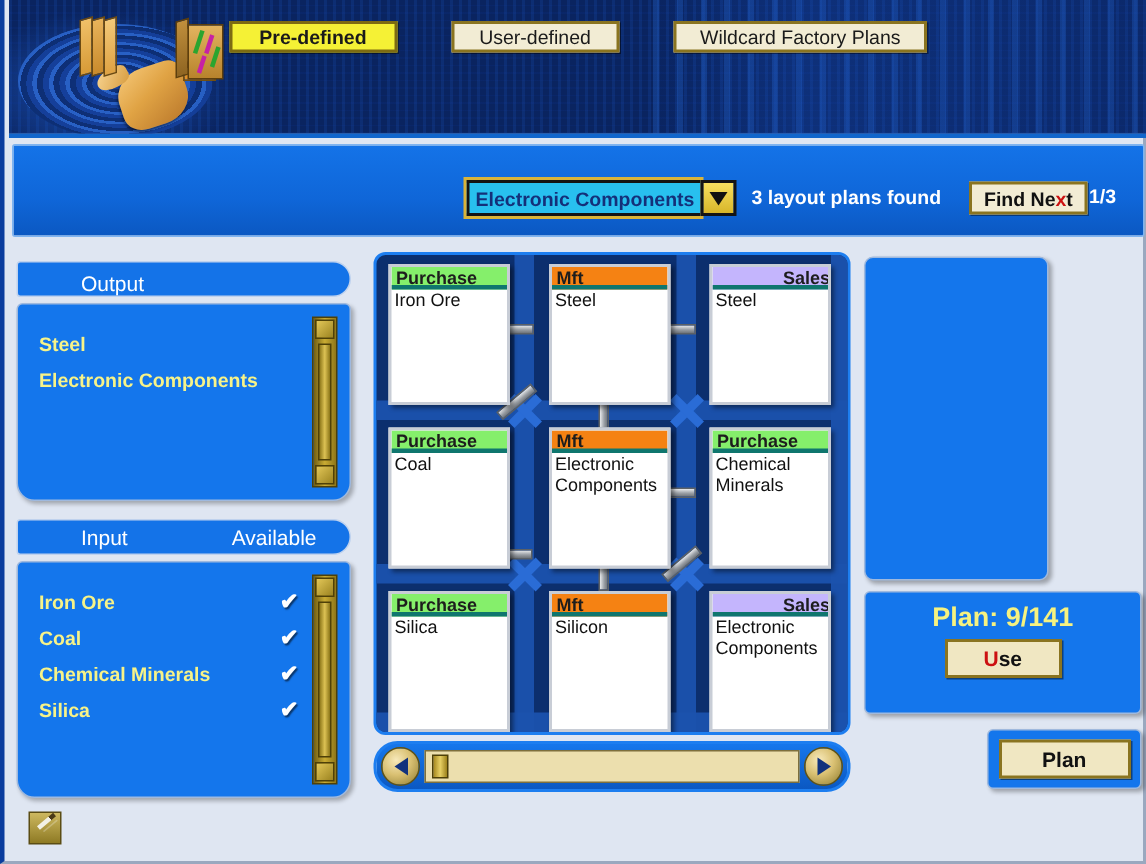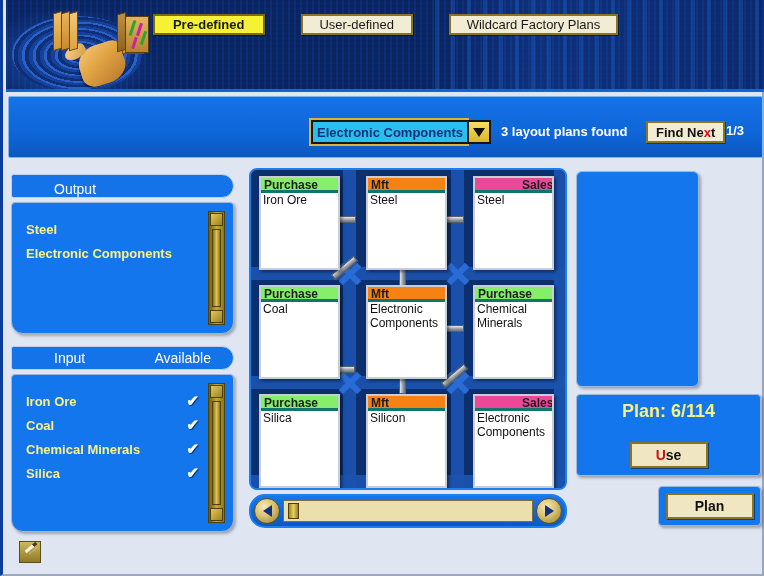--- a/index.html
+++ b/index.html
@@ -255,21 +255,21 @@
   .card .chead {
     height: 15px; line-height: 14px; padding-left: 3px;
     font-size: 12px; font-weight: bold; color: #1d1d1d;
     border-bottom: 3px solid #0f766e;
   }
   .card .cbody {
     padding: 0 2px; font-size: 12px; color: #111; line-height: 14px;
   }
   .chead.purchase { background: #85ef6b; }
   .chead.mft      { background: #f58213; }
-  .chead.sales    { background: #ec4899; padding-left: 47px; }
+  .chead.sales    { background: #c4b5fd; padding-left: 47px; }
 
   
   .hbar {
     position: absolute; left: 246px; top: 494px; width: 318px; height: 34px;
     background: linear-gradient(180deg,#1677ec,#0b58c2);
     border: 2px solid #1d7ef0; border-radius: 16px;
     display: flex; align-items: center; padding: 0 3px;
   }
   .hbtn {
     width: 26px; height: 26px; border-radius: 50%;
@@ -299,21 +299,21 @@
     box-shadow: 2px 2px 3px rgba(0,0,0,.3);
   }
   .planbox {
     position: absolute; left: 573px; top: 394px; width: 185px; height: 82px;
     background: #1476ec; border: 1px solid #9fb9de; border-radius: 4px;
     box-shadow: 2px 2px 3px rgba(0,0,0,.3);
     display: flex; flex-direction: column; align-items: center; padding-top: 6px;
   }
   .plan-label { font-size: 18px; color: #f6f280; font-weight: 600; }
   .btn-gold {
-    margin-top: 20px; min-width: 78px; height: 26px; line-height: 22px;
+    margin-top: 4px; min-width: 78px; height: 26px; line-height: 22px;
     text-align: center; padding: 0 14px;
     background: #f0e7c2; border: 2px solid #8a7420;
     box-shadow: 1px 1px 0 rgba(0,0,0,.45);
     font-size: 14px; font-weight: bold; color: #111; cursor: pointer;
   }
   .btn-gold .acc { color: #cc1111; }
   .exitbox {
     position: absolute; left: 655px; top: 486px; width: 103px; height: 40px;
     background: #1476ec; border: 1px solid #9fb9de; border-radius: 4px;
     box-shadow: 2px 2px 3px rgba(0,0,0,.3);
@@ -503,21 +503,21 @@
       <div class="hthumb"></div>
     </div>
     <div class="hbtn right">
       <span class="tri"></span>
     </div>
   </div>
 
   <div class="preview"></div>
 
   <div class="planbox">
-    <div class="plan-label">Plan: 6/114</div>
+    <div class="plan-label">Plan: 9/141</div>
     <div class="btn-gold"><span class="acc">U</span><span>se</span></div>
   </div>
 
   <div class="exitbox">
     <div class="btn-gold" style="margin-top:0; min-width:88px;">Plan</div>
   </div>
 
   <div class="pencil-btn">
     <span class="pl"></span>
   </div>

